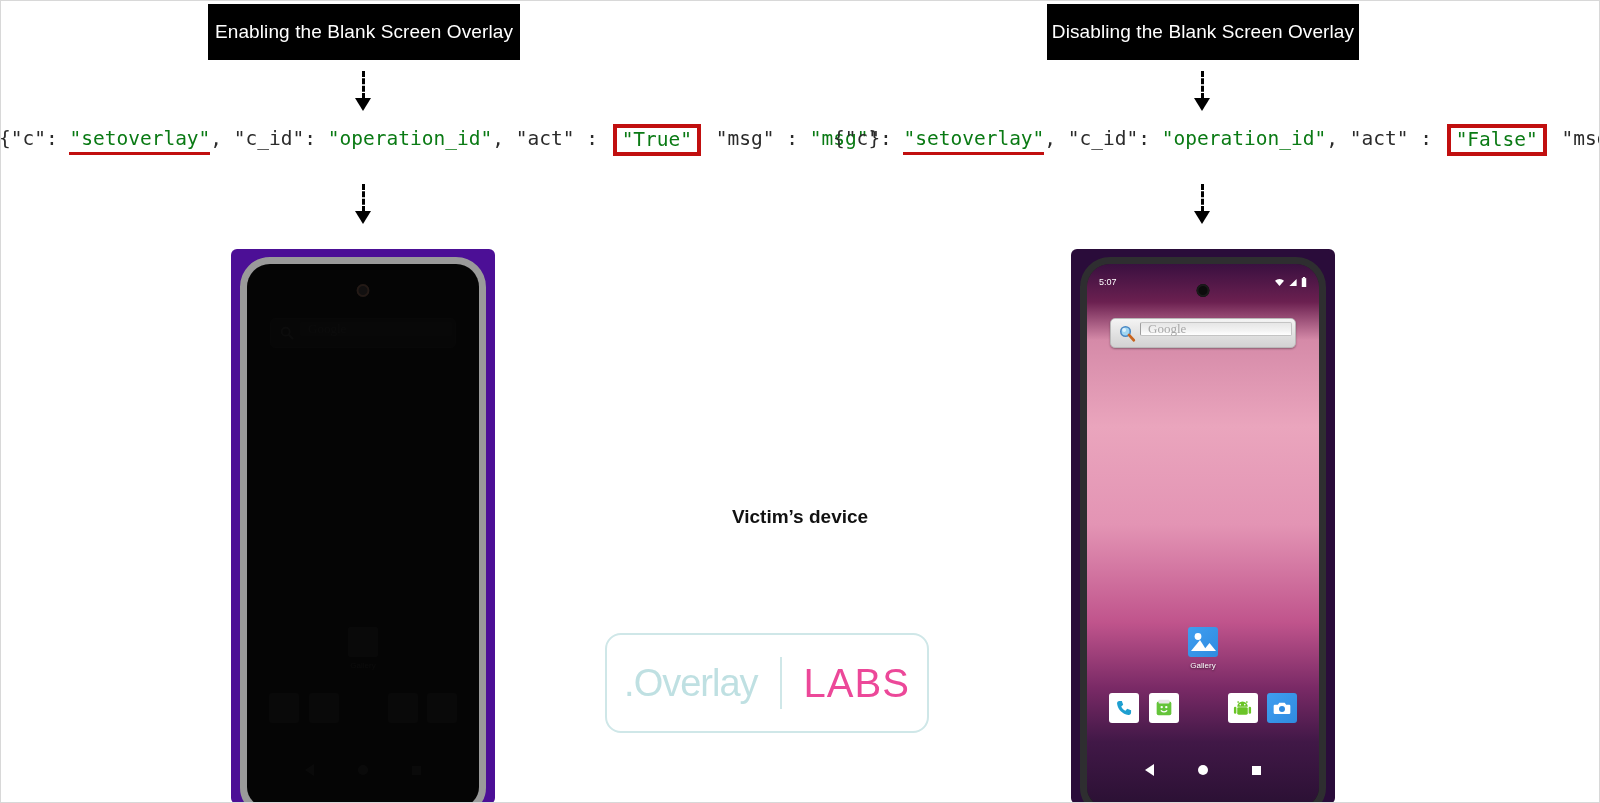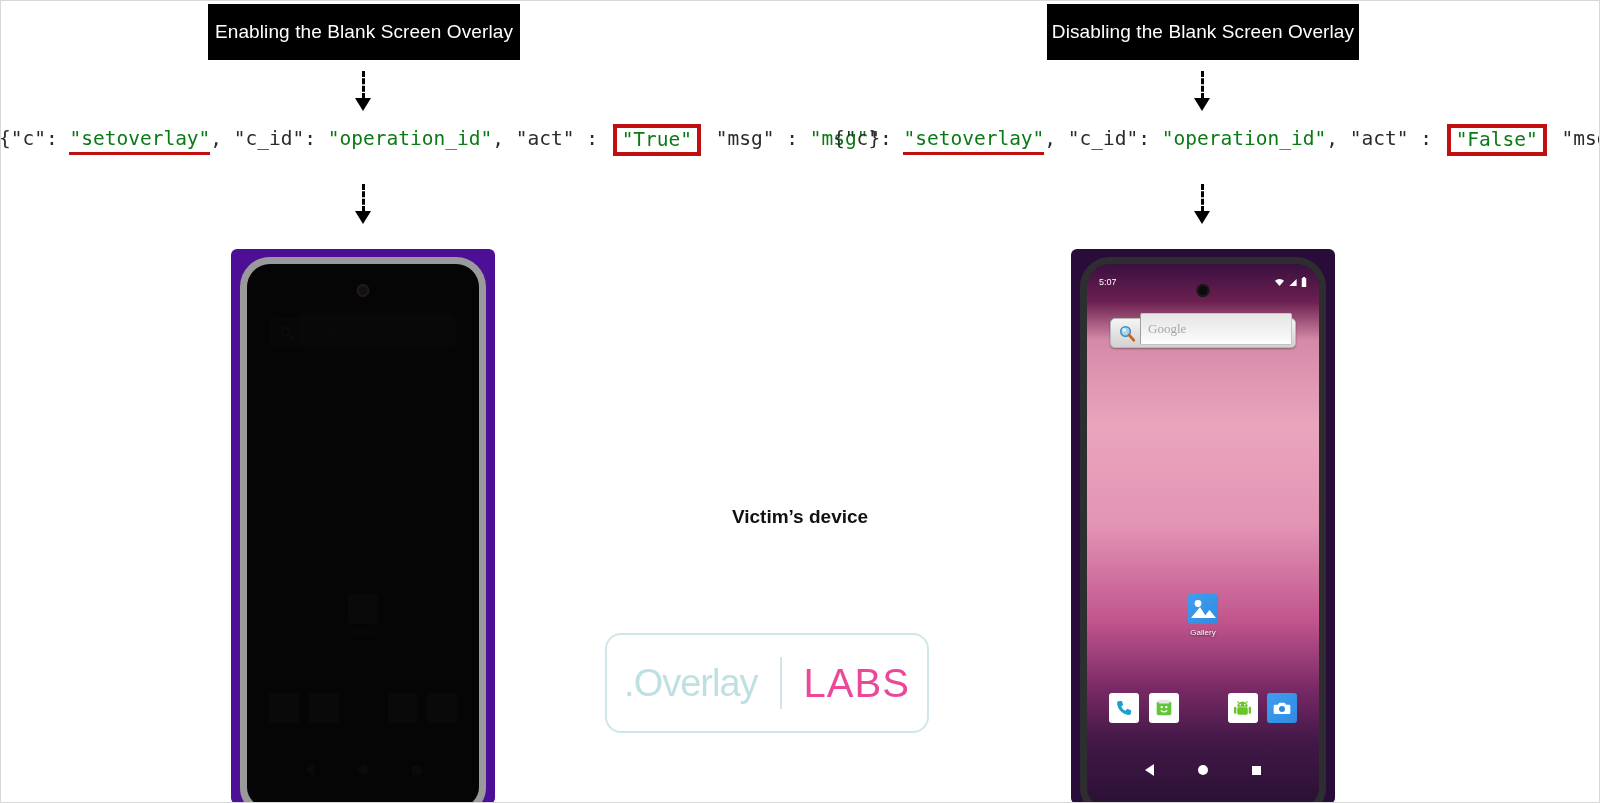--- a/index.html
+++ b/index.html
@@ -225,41 +225,42 @@
     padding-left: 4px;
     box-sizing: border-box;
   }
   .search-widget .mag {
     width: 24px; height: 24px;
     flex: 0 0 24px;
     display: flex; align-items: center; justify-content: center;
   }
   .search-widget .field {
     flex: 1;
-    height: 32px;
+    height: 14px;
     margin: 0 3px 8px 1px;
     border-radius: 2px;
     background: linear-gradient(to bottom, #e6e6e6 0%, #f2f2f2 60%, #ffffff 100%);
     border: 1px solid #c4c4c4;
     border-left-color: #9d9d9d;
     display: flex;
     align-items: center;
     padding-left: 7px;
     box-sizing: border-box;
     font-family: "Liberation Serif", serif;
     font-size: 13px;
     color: #a7a7a7;
   }
 
   .app-icon-wrap {
     position: absolute;
     display: flex;
     flex-direction: column;
     align-items: center;
     width: 46px;
+    margin-top: 33px;
   }
   .app-icon {
     width: 30px; height: 30px;
     border-radius: 3px;
     display: flex; align-items: center; justify-content: center;
     overflow: hidden;
   }
   .app-label {
     margin-top: 4px;
     font-family: "Liberation Sans", sans-serif;

